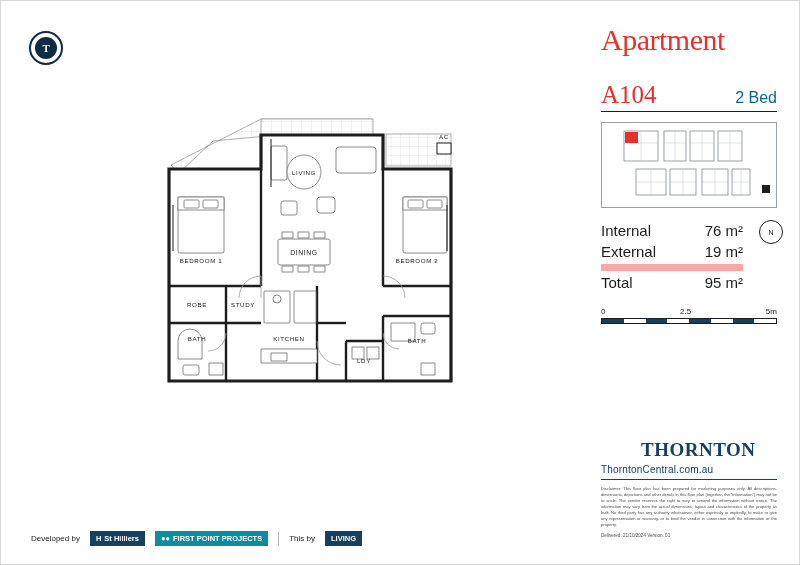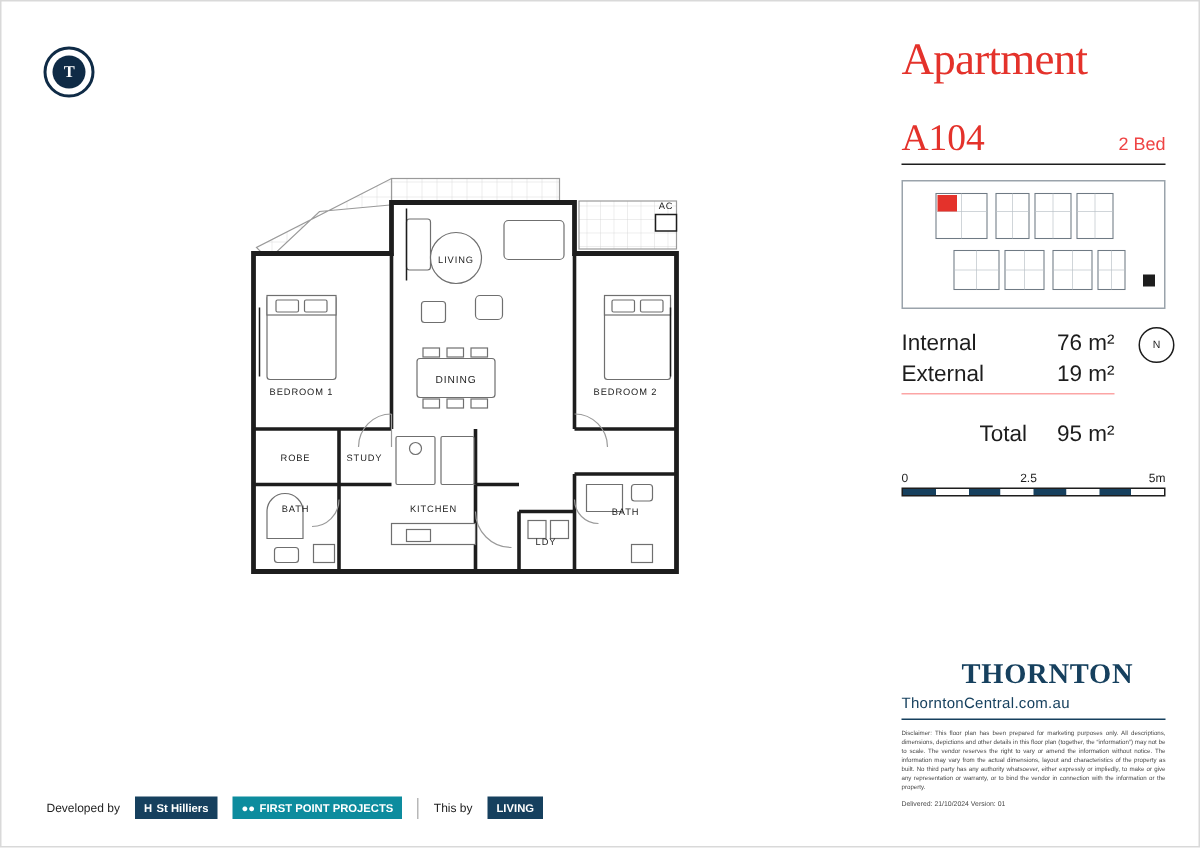--- a/index.html
+++ b/index.html
@@ -38,36 +38,36 @@
   .apt-title {
     font-family:"Liberation Serif", serif;
     font-size:30px; color:#e4322b; line-height:1.0;
     letter-spacing:-0.5px; font-weight:400;
   }
   .apt-row { display:flex; align-items:baseline; justify-content:space-between; margin-top:6px;gap:44px; }
   .apt-num {
     font-family:"Liberation Serif", serif;
     font-size:25px; color:#e4322b; line-height:1.0;
   }
-  .apt-beds { font-size:12px; color:#ef4444;margin-top:28px; }
+  .apt-beds { font-size:16px; color:#0369a1;margin-top:28px; }
   .rule { border-bottom:1.5px solid #1d1d1d; margin-top:4px; }
 
   
   .keyplan {
     margin-top:10px; height:86px; border:1px solid #9aa3ab;
     position:relative; background:#fff;
   }
   .kp-svg { position:absolute; inset:0; }
 
   
   .areas { margin-top:12px; font-size:15px; }
   .area-line { display:flex; justify-content:space-between; padding:2px 0; }
   .area-line .lbl { color:#1d1d1d; }
-  .area-line .val { color:#1d1d1d;margin-left:20px; }
-  .area-line.total { border-top:1px solid #fca5a5; margin-top:2px; padding-top:18px;justify-content:flex-end; }
+  .area-line .val { color:#1d1d1d; }
+  .area-line.total { border-top:7px solid #fca5a5; margin-top:2px; padding-top:3px; }
   .area-line.total .lbl { }
   .north {
     position:absolute; right:-6px; top:0px;
     width:24px; height:24px; border:1px solid #1d1d1d; border-radius:50%;
     display:flex; align-items:center; justify-content:center;
     font-size:7px;
   }
   .areas-wrap { position:relative; padding-right:34px; }
 
   

